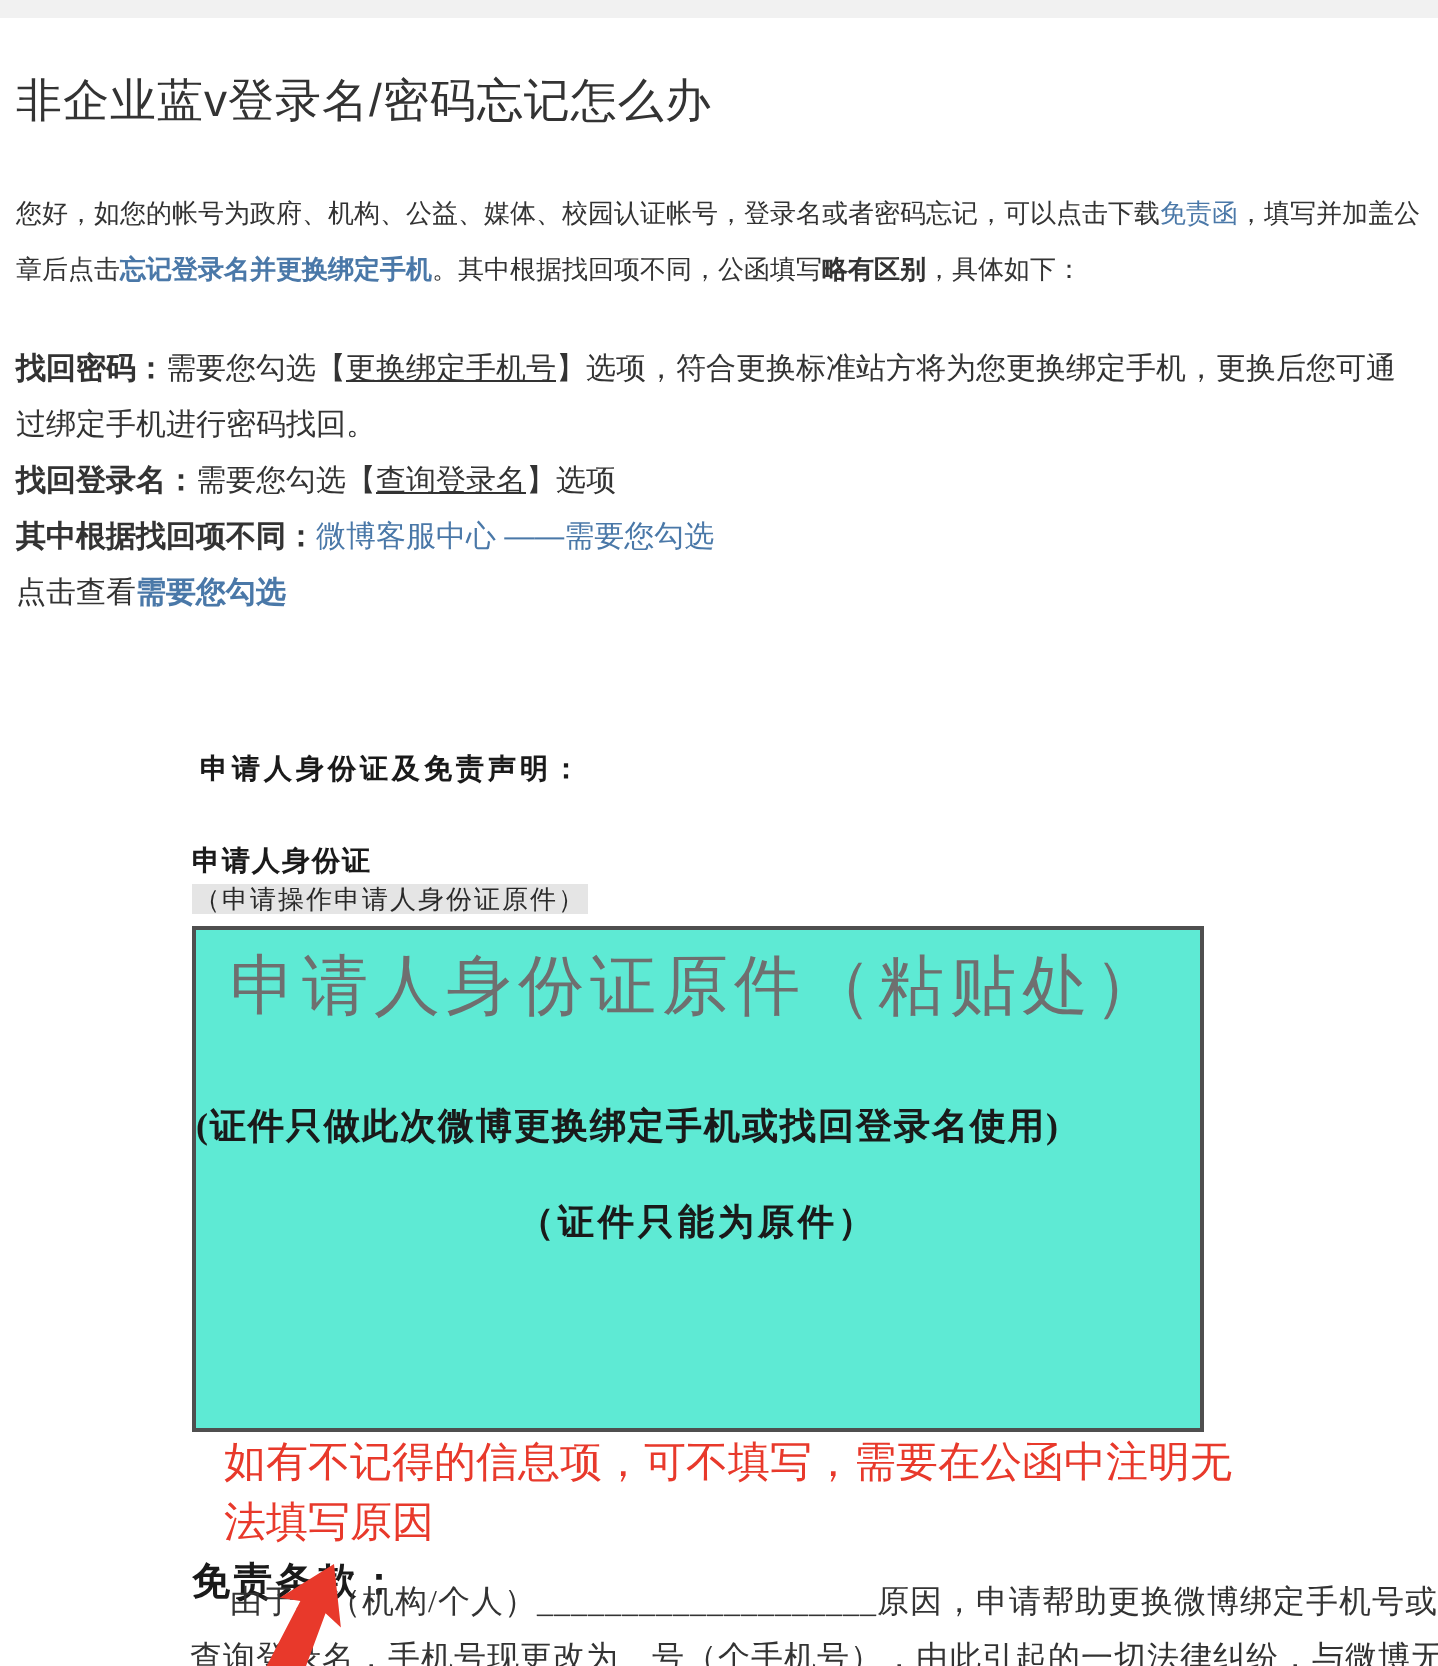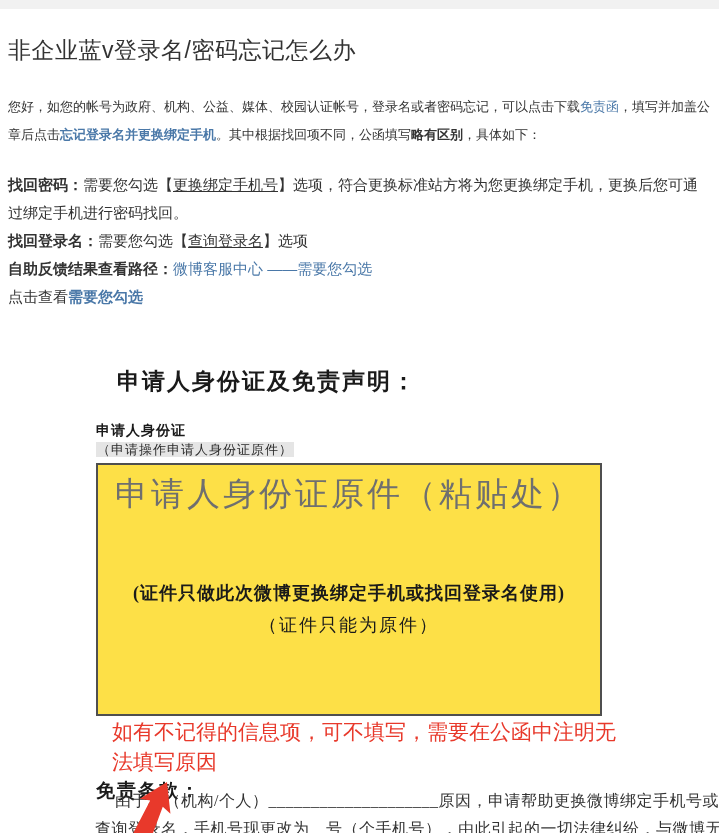--- a/index.html
+++ b/index.html
@@ -36,54 +36,53 @@
   .seg-plain { color: #333; }
   .seg-bold { color: #333; font-weight: 700; }
   .seg-link { color: var(--link, #4a78a8); text-decoration: none; cursor: pointer; }
   .seg-link-bold { color: var(--link, #4a78a8); font-weight: 700; cursor: pointer; }
   .seg-underline { color: #333; text-decoration: underline; }
 
   
   .doc { position: absolute; inset: 0; font-family: "Liberation Serif", "DejaVu Serif", serif; }
   .doc > * { position: absolute; }
   .doc-heading {
-    left: 100px; top: 366px;
-    font-size: 23px; font-weight: 700; color: #1a1a1a;
+    left: 100px; top: 376px;
+    font-size: 14px; font-weight: 700; color: #1a1a1a;
     letter-spacing: 2px;
-    margin-left: 17px;
   }
   .doc-center { left: 96px; width: 507px; text-align: left; }
   .doc-id-label { top: 422px; font-size: 14px; font-weight: 700; color: #1a1a1a; letter-spacing: 1px; }
   .doc-id-sublabel { top: 441px; font-size: 13px; color: #2a2a2a; letter-spacing: 1px; }
   .doc-id-sublabel .hl { background: var(--sublabel-highlight, #e5e5e5); padding: 0 1px; }
   .paste-box {
     left: 96px; top: 463px;
     width: 502px; height: 249px;
     border: 2px solid var(--box-border, #4f4f4f);
-    background: #fde047;
+    background: #5eead4;
   }
   .paste-title {
     margin-top: 6px;
     text-align: center;
     font-size: 33px;
     line-height: 46px;
     color: var(--box-title-gray, #6f6f6f);
     letter-spacing: 3px;
     white-space: nowrap;
   }
   .paste-note1 {
-    margin-top: 64px;
-    text-align: center;
+    margin-top: 34px;
+    text-align: left;
     font-size: 18px; font-weight: 700; color: #1a1a1a;
     letter-spacing: 1px;
   }
   .paste-note2 {
-    margin-top: 8px;
+    margin-top: 24px;
     text-align: center;
-    font-size: 18px; font-weight: 400; color: #1a1a1a;
+    font-size: 18px; font-weight: 700; color: #1a1a1a;
     letter-spacing: 2px;
   }
   .annotation {
     left: 112px; top: 717px; width: 505px;
     font-family: Liberation Sans, sans-serif;
     font-size: 21px; line-height: 30px;
     color: var(--red, #e8392b);
     z-index: 3;
   }
   .disclaimer-heading {
@@ -109,21 +108,21 @@
 
 <div class="topbar"></div>
 
 <h1 class="page-title">非企业蓝v登录名/密码忘记怎么办</h1>
 
 <p class="intro"><span class="seg-plain">您好，如您的帐号为政府、机构、公益、媒体、校园认证帐号，登录名或者密码忘记，可以点击下载</span><span class="seg-link">免责函</span><span class="seg-plain">，填写并加盖公章后点击</span><span class="seg-link-bold">忘记登录名并更换绑定手机</span><span class="seg-plain">。其中根据找回项不同，公函填写</span><span class="seg-bold">略有区别</span><span class="seg-plain">，具体如下：</span></p>
 
 <div class="items">
   <p><span class="seg-bold">找回密码：</span><span class="seg-plain">需要您勾选【</span><span class="seg-underline">更换绑定手机号</span><span class="seg-plain">】选项，符合更换标准站方将为您更换绑定手机，更换后您可通过绑定手机进行密码找回。</span></p>
   <p><span class="seg-bold">找回登录名：</span><span class="seg-plain">需要您勾选【</span><span class="seg-underline">查询登录名</span><span class="seg-plain">】选项</span></p>
-  <p><span class="seg-bold">自助反馈结果查看路径：</span><span class="seg-link">微博客服中心</span><span class="seg-link"> ——</span><span class="seg-link">需要您勾选</span></p>
+  <p><span class="seg-bold">其中根据找回项不同：</span><span class="seg-link">微博客服中心</span><span class="seg-link"> ——</span><span class="seg-link">需要您勾选</span></p>
   <p><span class="seg-plain">点击查看</span><span class="seg-link-bold">需要您勾选</span></p>
 </div>
 
 <div class="doc">
   <div class="doc-heading">申请人身份证及免责声明：</div>
 
   <div class="doc-center doc-id-label">申请人身份证</div>
 
   <div class="doc-center doc-id-sublabel"><span class="hl">（申请操作申请人身份证原件）</span></div>
 

